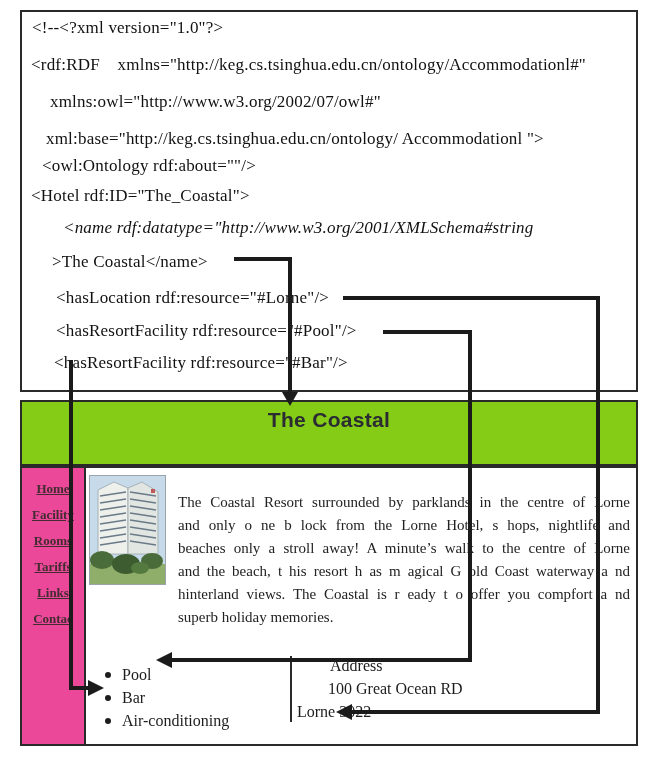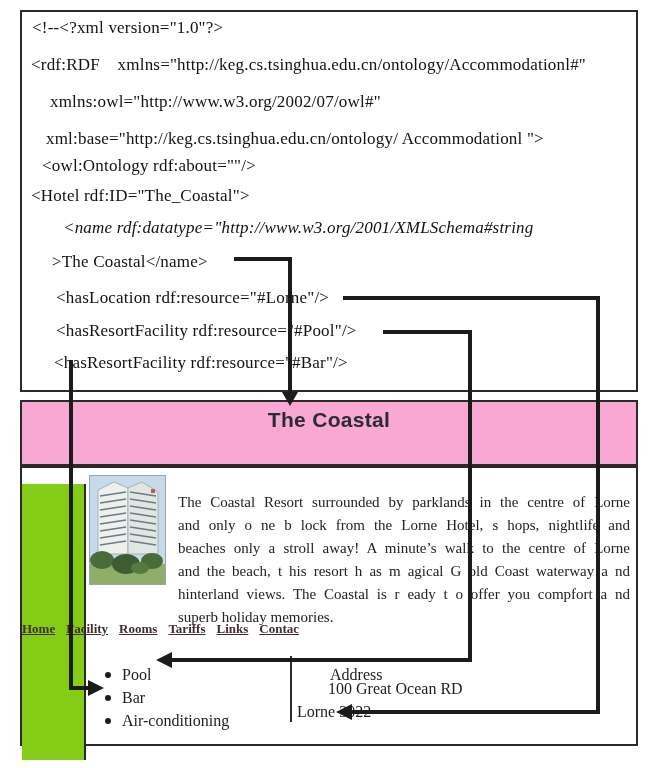--- a/index.html
+++ b/index.html
@@ -10,48 +10,48 @@
   .code-box{position:absolute;left:20px;top:10px;width:614px;height:378px;
             background:#ffffff;border:2px solid #2a2a2a;}
   .code-line{position:absolute;white-space:pre;font-size:17px;letter-spacing:.2px;color:#111;}
   .cl0{left:10px;top:6px;}  .cl1{left:9px;top:43px;}  .cl2{left:28px;top:80px;}
   .cl3{left:24px;top:117px;}.cl4{left:20px;top:144px;}.cl5{left:9px;top:174px;}
   .cl6{left:41px;top:206px;font-style:italic;}.cl7{left:30px;top:240px;}.cl8{left:34px;top:276px;}
   .cl9{left:34px;top:309px;}.cl10{left:32px;top:341px;}
 
   
   .banner{position:absolute;left:20px;top:400px;width:614px;height:62px;
-          background:#f9a8d4;border:2px solid #2a2a2a;}
+          background:#84cc16;border:2px solid #2a2a2a;}
   .banner h1{margin:6px 0 0 0;text-align:center;font-family:"Liberation Sans",sans-serif;
              font-size:21px;font-weight:bold;color:#2b2b33;letter-spacing:.3px;}
 
   
   .webpage{position:absolute;left:20px;top:466px;width:614px;height:276px;
            background:#ffffff;border:2px solid #2a2a2a;}
-  .sidebar{position:absolute;left:0;top:16px;width:64px;height:100%;background:#84cc16;
-           border-right:2px solid #2a2a2a;display:flex;flex-direction:row;
+  .sidebar{position:absolute;left:0;top:0;width:64px;height:100%;background:#ec4899;
+           border-right:2px solid #2a2a2a;display:flex;flex-direction:column;
            align-items:center;padding-top:13px;gap:11px;box-sizing:border-box;}
   .nav-link{font-size:13px;font-weight:bold;color:#432c31;text-decoration:underline;
             line-height:15px;cursor:pointer;}
 
   .photo{position:absolute;left:67px;top:7px;width:75px;height:108px;border:1px solid #9aa4ab;}
 
   .desc-line{position:absolute;left:156px;width:452px;height:23px;font-size:15px;
              color:#222;text-align:justify;text-align-last:justify;white-space:nowrap;}
   .dl0{top:26px;} .dl1{top:49px;} .dl2{top:72px;} .dl3{top:95px;} .dl4{top:118px;}
   .dl5{top:141px;text-align-last:left;}
 
   .bullet-item{position:absolute;left:83px;font-size:16px;color:#1d1d1d;margin-top:10px;}
   .bullet-item::before{content:"";display:inline-block;width:6px;height:6px;border-radius:50%;
                        background:#1d1d1d;margin-right:11px;vertical-align:2px;}
   .bi0{top:188px;} .bi1{top:211px;} .bi2{top:234px;}
 
   .addr-divider{position:absolute;left:268px;top:188px;width:2px;height:66px;background:#2a2a2a;}
   .addr-line{position:absolute;font-size:16px;color:#1d1d1d;white-space:nowrap;}
-  .ad0{left:308px;top:198px;} .ad1{left:306px;top:212px;} .ad2{left:275px;top:235px;}
+  .ad0{left:308px;top:189px;} .ad1{left:306px;top:212px;} .ad2{left:275px;top:235px;}
 
   
   .arrow{position:absolute;background:#1b1b1b;z-index:20;}
   .ahead{position:absolute;width:0;height:0;z-index:21;}
   
   .a-name-h{left:234px;top:257px;width:58px;height:4px;}
   .a-name-v{left:288px;top:257px;width:4px;height:136px;}
   .a-name-hd{left:282px;top:392px;border-left:8px solid transparent;
              border-right:8px solid transparent;border-top:14px solid #1b1b1b;}
   

